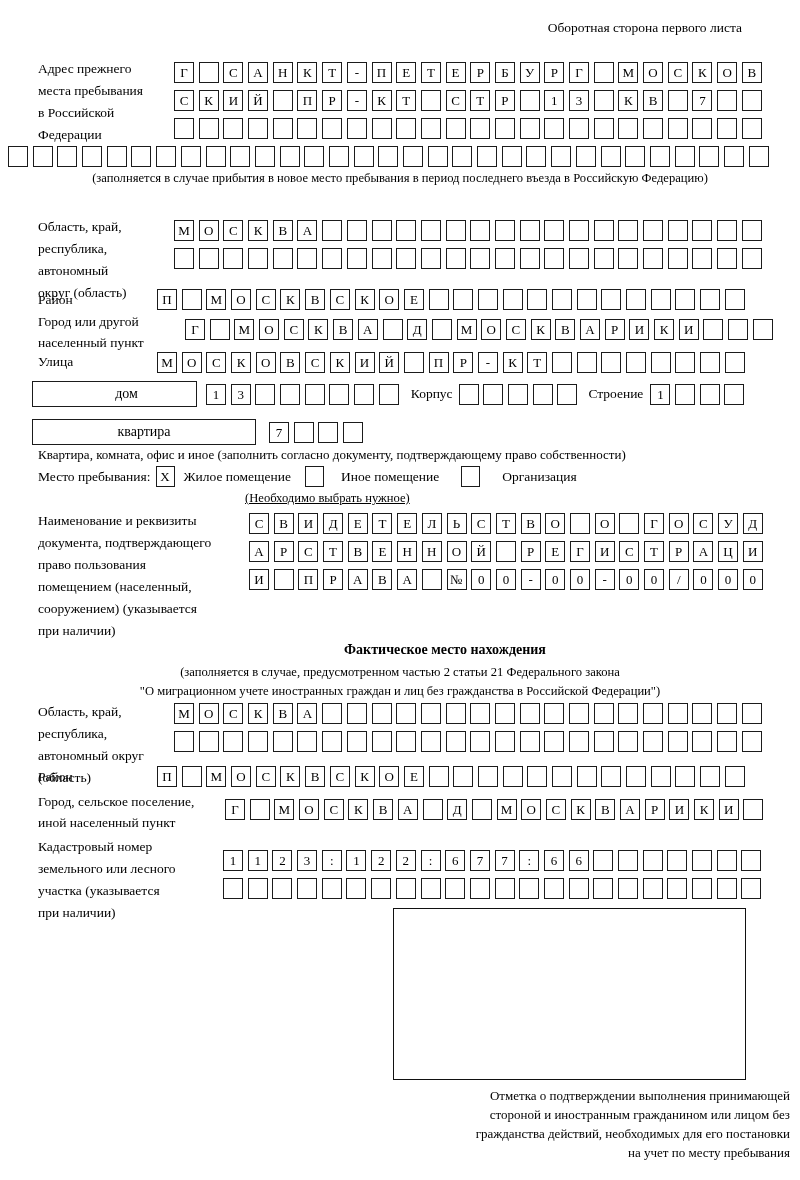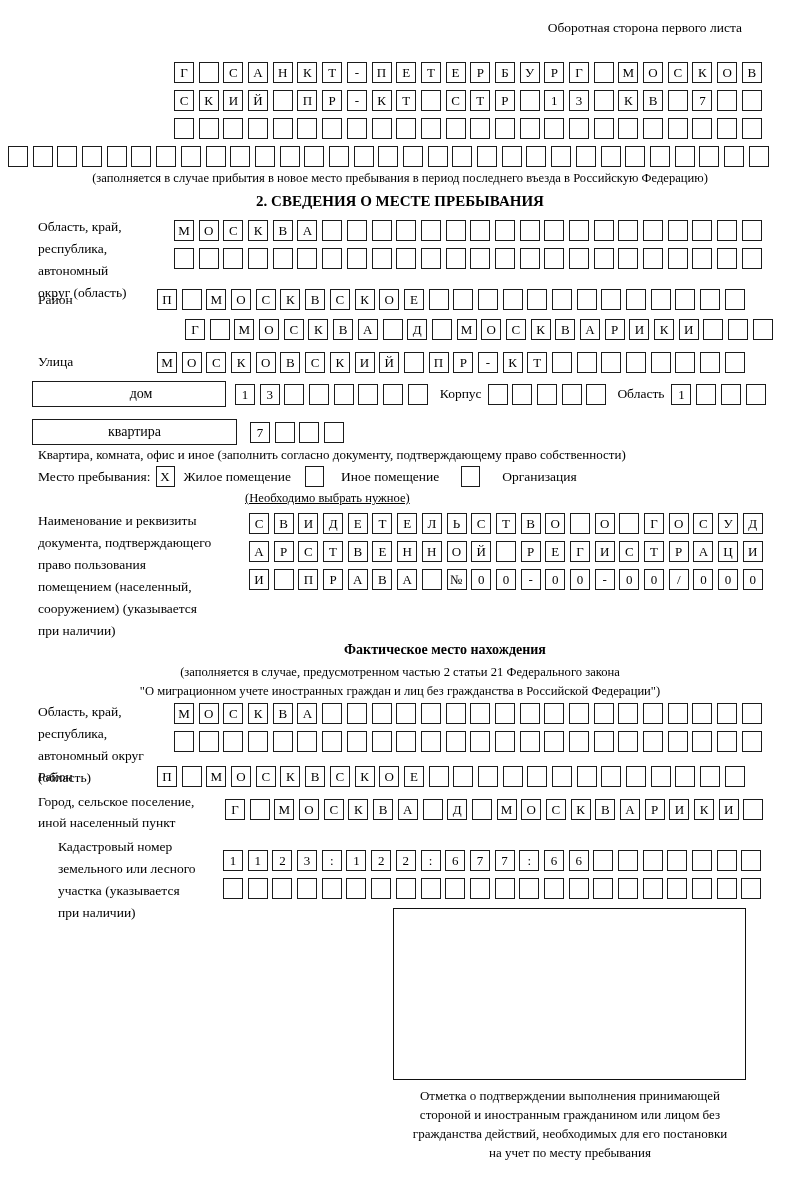--- a/index.html
+++ b/index.html
@@ -22,20 +22,24 @@
   .flexrow{display:flex;align-items:center;}
   .stampbox{box-sizing:border-box;border:1.7px solid #111;background:#fff;}
 </style>
 </head>
 <body>
 
 <div class="page">
 
   <div class="abs" style="top:20px; right:58px; font-size:13.5px;">Оборотная сторона первого листа</div>
 
+  <div class="abs lines" style="left:38px; top:58px;">Адрес прежнего
+места пребывания
+в Российской
+Федерации</div>
   <div class="abs cellstack" style="left:174px; top:62px;">
     <div class="cellrow">
         <span class="cell">Г</span>
         <span class="cell"></span>
         <span class="cell">С</span>
         <span class="cell">А</span>
         <span class="cell">Н</span>
         <span class="cell">К</span>
         <span class="cell">Т</span>
         <span class="cell">-</span>
@@ -137,21 +141,20 @@
       <span class="cell"></span>
       <span class="cell"></span>
       <span class="cell"></span>
       <span class="cell"></span>
       <span class="cell"></span>
       <span class="cell"></span>
       <span class="cell"></span>
     </div>
   <div class="abs center caption" style="top:171px;">(заполняется в случае прибытия в новое место пребывания в период последнего въезда в Российскую Федерацию)</div>
 
-  <div class="abs center sectitle" style="top:193px;">2. СВЕДЕНИЯ О МЕСТЕ ПРЕБЫВАНИЯ</div>
 
   <div class="abs lines" style="left:38px; top:216px;">Область, край,
 республика,
 автономный
 округ (область)</div>
   <div class="abs cellstack" style="left:174px; top:220px;">
     <div class="cellrow">
         <span class="cell">М</span>
         <span class="cell">О</span>
         <span class="cell">С</span>
@@ -226,20 +229,22 @@
       <span class="cell"></span>
       <span class="cell"></span>
       <span class="cell"></span>
       <span class="cell"></span>
       <span class="cell"></span>
       <span class="cell"></span>
       <span class="cell"></span>
       <span class="cell"></span>
     </div>
 
+  <div class="abs lines lh21" style="left:38px; top:311px;">Город или другой
+населенный пункт</div>
   <div class="abs cellrow" style="left:185px; top:319px;">
       <span class="cell">Г</span>
       <span class="cell"></span>
       <span class="cell">М</span>
       <span class="cell">О</span>
       <span class="cell">С</span>
       <span class="cell">К</span>
       <span class="cell">В</span>
       <span class="cell">А</span>
       <span class="cell"></span>
@@ -282,50 +287,50 @@
       <span class="cell"></span>
       <span class="cell"></span>
       <span class="cell"></span>
       <span class="cell"></span>
       <span class="cell"></span>
       <span class="cell"></span>
       <span class="cell"></span>
     </div>
 
   <div class="abs flexrow" style="left:32px; top:381px;">
-    <div class="widebox" style="width:194px;padding-left:24px;">дом</div>
+    <div class="widebox" style="width:165px;padding-left:24px;">дом</div>
     <div class="cellrow" style="margin-left:9px;">
         <span class="cell">1</span>
         <span class="cell">3</span>
         <span class="cell"></span>
         <span class="cell"></span>
         <span class="cell"></span>
         <span class="cell"></span>
         <span class="cell"></span>
         <span class="cell"></span>
       </div>
     <div style="margin-left:12px;">Корпус</div>
     <div class="cellrow" style="margin-left:6px;">
         <span class="cell"></span>
         <span class="cell"></span>
         <span class="cell"></span>
         <span class="cell"></span>
         <span class="cell"></span>
       </div>
-    <div style="margin-left:11px;">Область</div>
+    <div style="margin-left:11px;">Строение</div>
     <div class="cellrow" style="margin-left:7px;">
         <span class="cell">1</span>
         <span class="cell"></span>
         <span class="cell"></span>
         <span class="cell"></span>
       </div>
   </div>
 
   <div class="abs flexrow" style="left:32px; top:419px;">
-    <div class="widebox" style="width:205px;">квартира</div>
+    <div class="widebox" style="width:224px;">квартира</div>
     <div class="cellrow" style="margin-left:13px;">
         <span class="cell">7</span>
         <span class="cell"></span>
         <span class="cell"></span>
         <span class="cell"></span>
       </div>
   </div>
   <div class="abs flexrow" style="left:38px; top:466px;">
     <div>Место пребывания:</div>
     <span class="chk" style="margin-left:5px;">X</span>
@@ -528,21 +533,21 @@
       <span class="cell">К</span>
       <span class="cell">В</span>
       <span class="cell">А</span>
       <span class="cell">Р</span>
       <span class="cell">И</span>
       <span class="cell">К</span>
       <span class="cell">И</span>
       <span class="cell"></span>
     </div>
 
-  <div class="abs lines" style="left:38px; top:836px;margin-left:20px;">Кадастровый номер
+  <div class="abs lines" style="left:38px; top:836px;">Кадастровый номер
 земельного или лесного
 участка (указывается
 при наличии)</div>
   <div class="abs cellstack" style="left:223px; top:850px;">
     <div class="cellrow">
         <span class="cell">1</span>
         <span class="cell">1</span>
         <span class="cell">2</span>
         <span class="cell">3</span>
         <span class="cell">:</span>
@@ -584,18 +589,18 @@
         <span class="cell"></span>
         <span class="cell"></span>
         <span class="cell"></span>
         <span class="cell"></span>
         <span class="cell"></span>
         <span class="cell"></span>
       </div>
   </div>
 
   <div class="abs stampbox" style="left:393px; top:908px; width:353px; height:172px;"></div>
-  <div class="abs lines" style="left:350px; top:1086px; width:440px; text-align:center; font-size:13px; line-height:19px;">Отметка о подтверждении выполнения принимающей
+  <div class="abs lines" style="left:350px; top:1086px; width:440px; text-align:right; font-size:13px; line-height:19px;">Отметка о подтверждении выполнения принимающей
 стороной и иностранным гражданином или лицом без
 гражданства действий, необходимых для его постановки
 на учет по месту пребывания</div>
 
 </div>
 
 </body></html>

